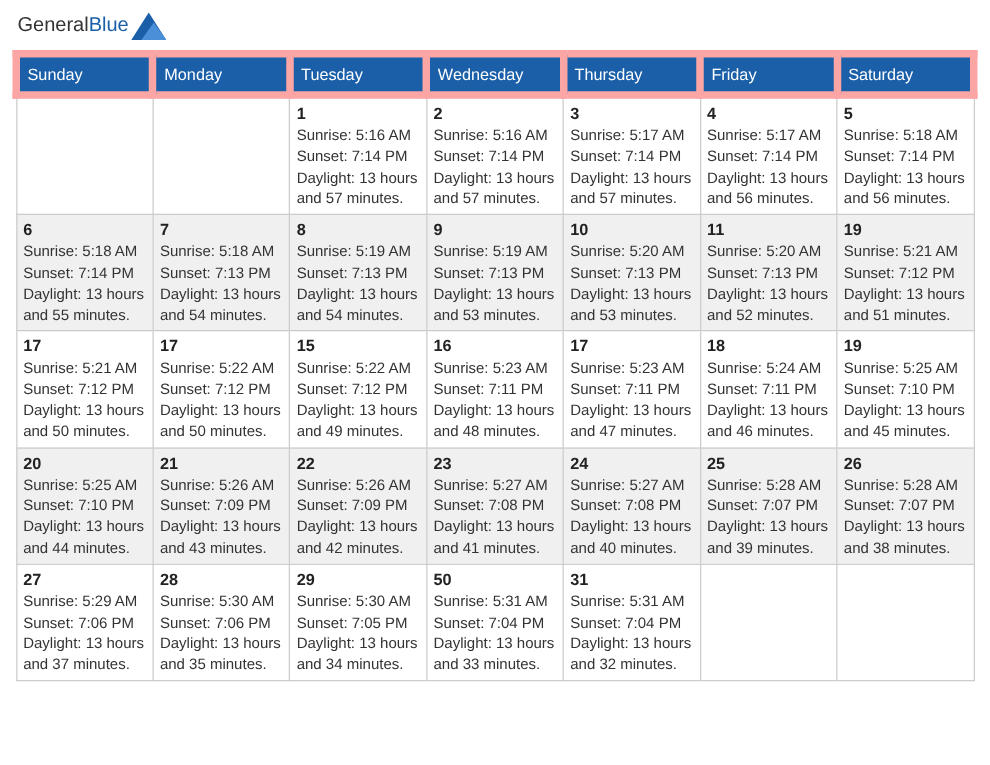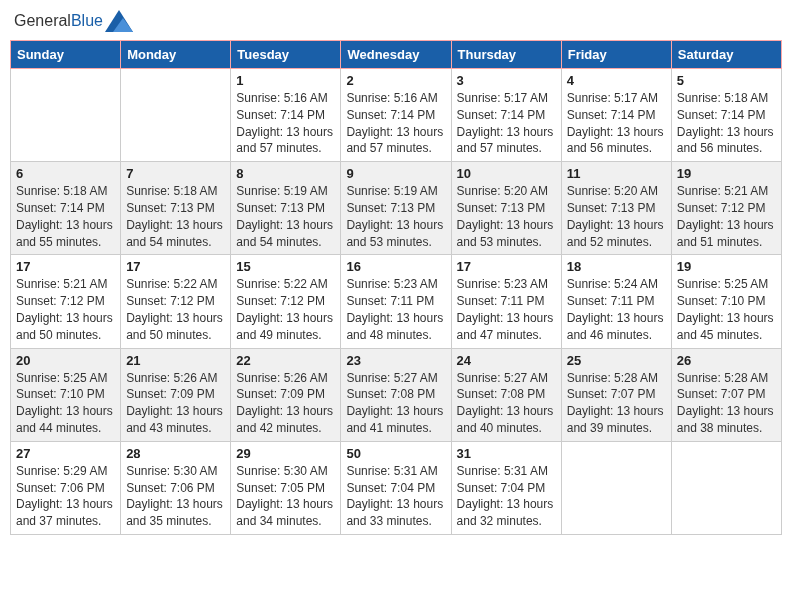--- a/index.html
+++ b/index.html
@@ -45,22 +45,22 @@
       width: 100%;
       border-collapse: collapse;
       border: 1px solid #ccc;
     }
     .calendar th {
       background-color: #1a5fa8;
       color: #fff;
       text-align: left;
       padding: 6px 6px;
       font-size: 13px;
-      font-weight: bold;
-      border: 1px solid #fca5a5;
+      font-weight: normal;
+      border: 6px solid #fca5a5;
     }
     .calendar td {
       border: 1px solid #ccc;
       vertical-align: top;
       padding: 4px 5px;
       width: calc(100%/7);
       min-height: 80px;
       height: 90px;
     }
     .day-number {

